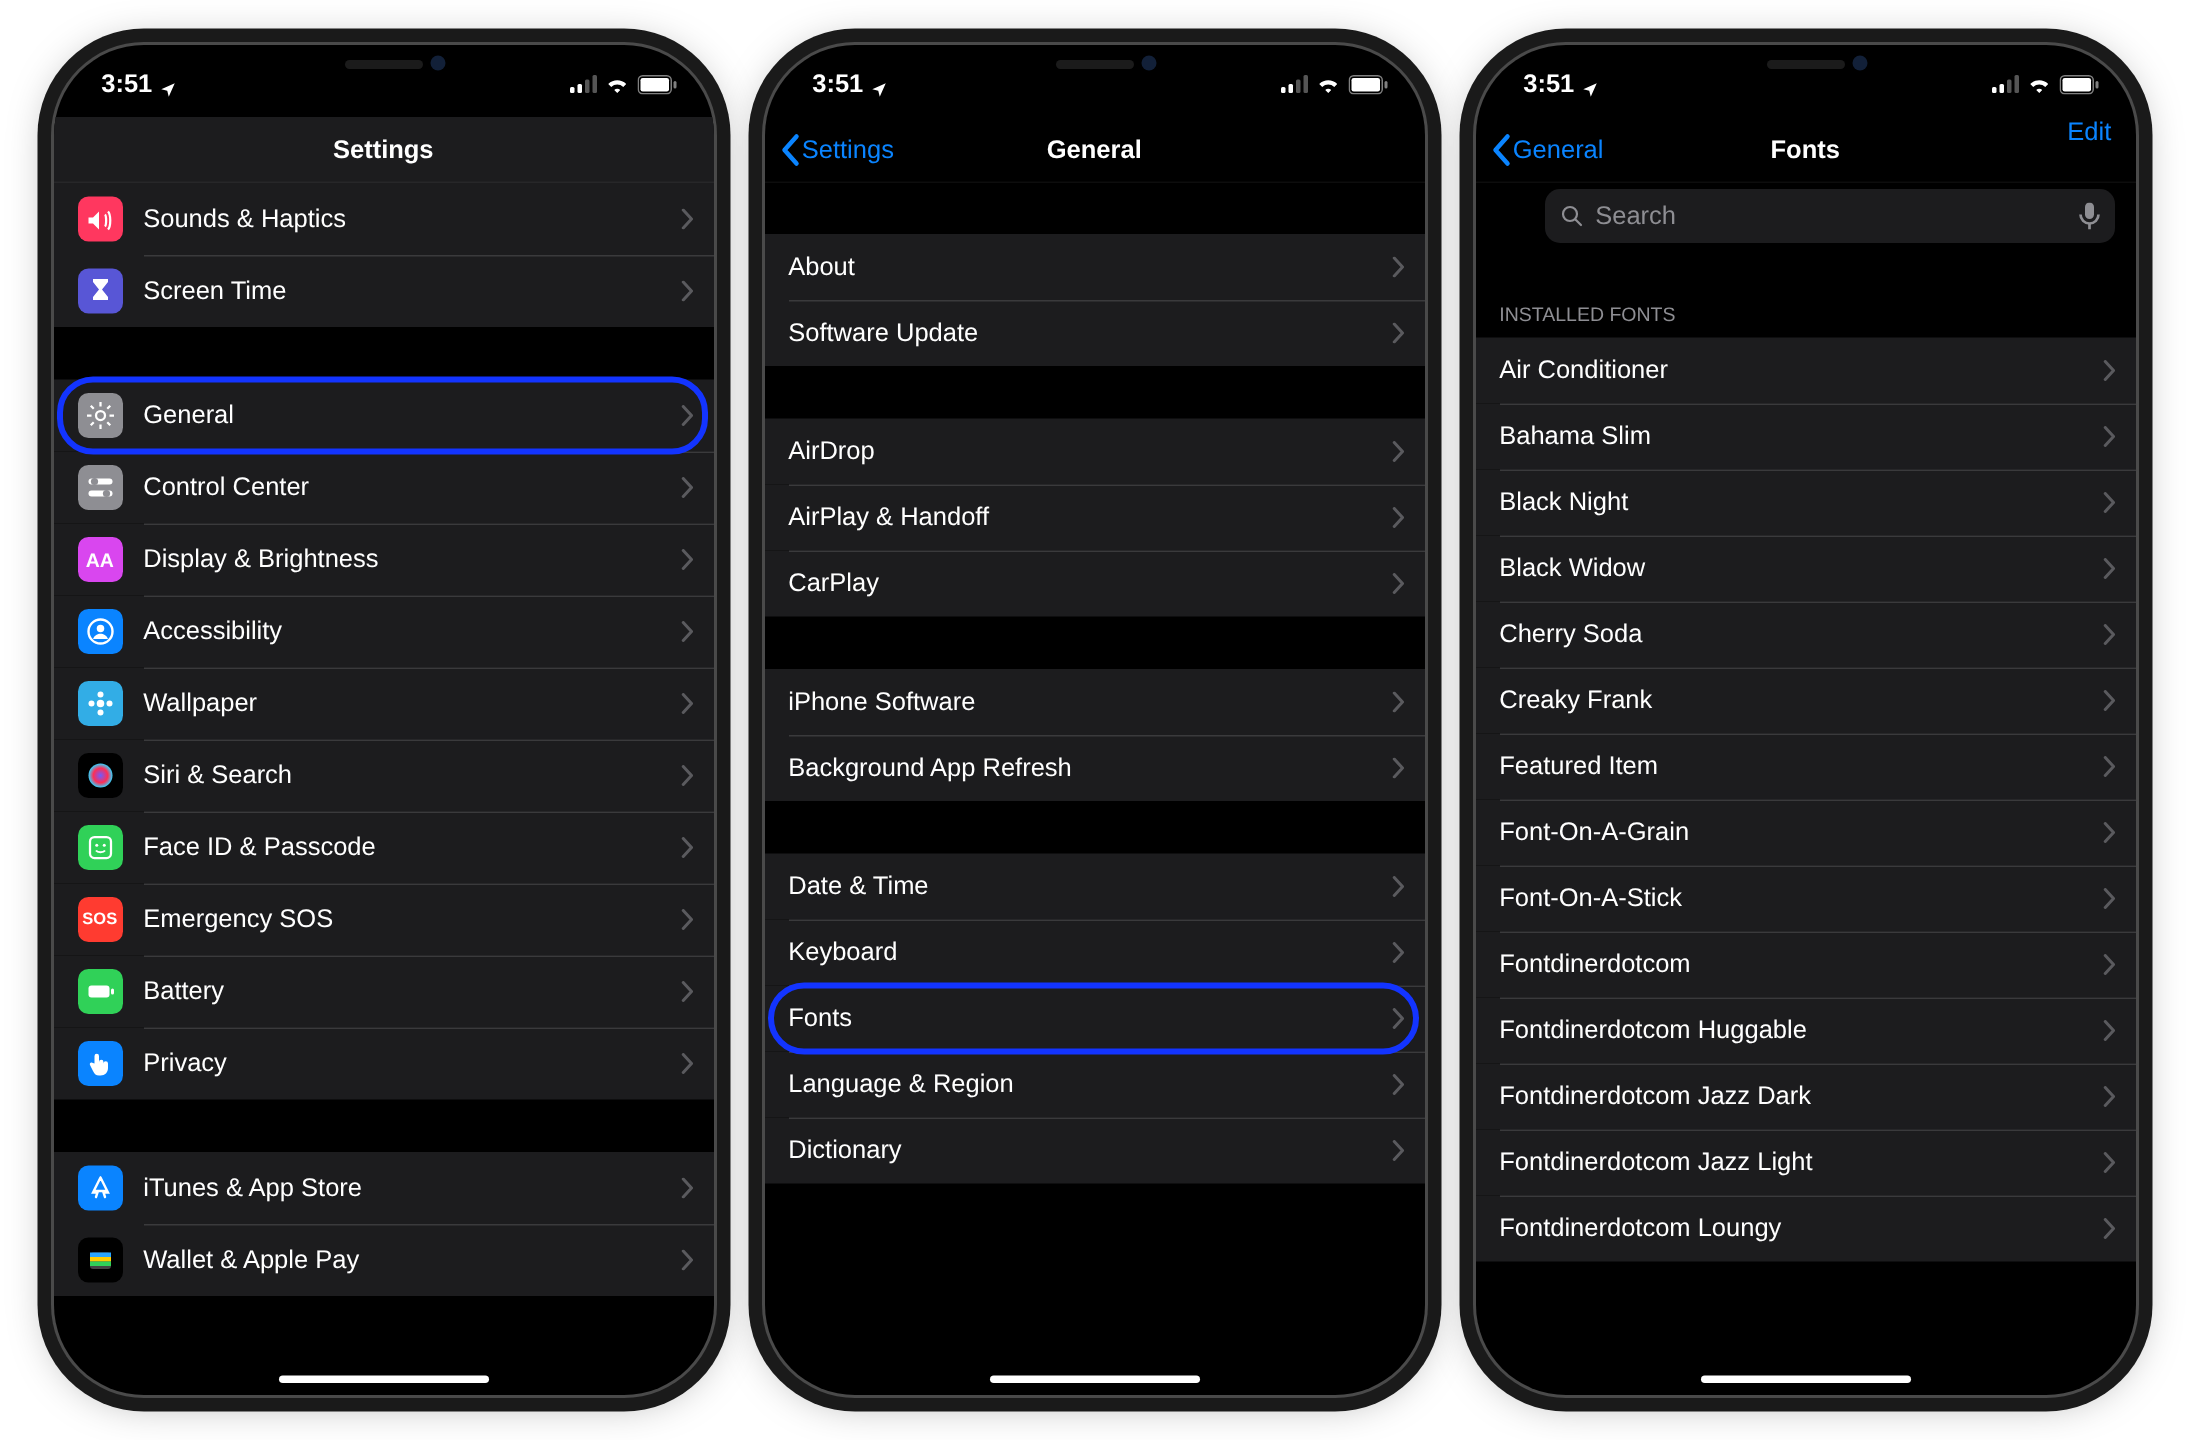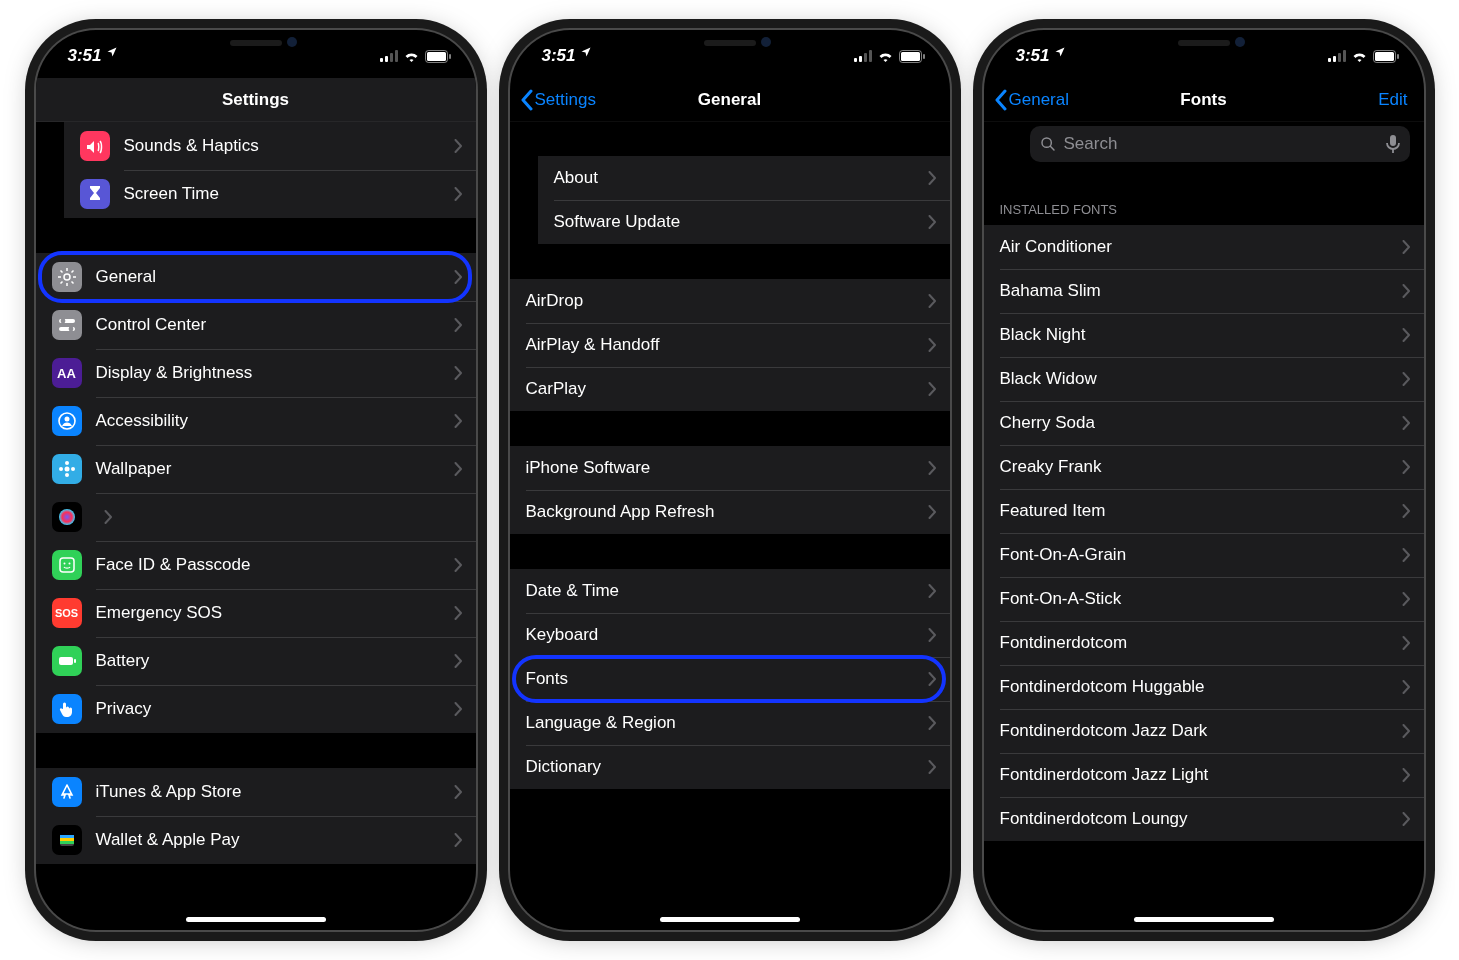--- a/index.html
+++ b/index.html
@@ -47,53 +47,53 @@
     display:flex;
     justify-content:space-between;
     align-items:center;
     padding: 4px 24px 0 32px;
     color:#fff;
     font-size:17px;
     font-weight:600;
     position:relative;
     z-index:15;
   }
-  .status-left { display:flex; align-items:flex-start; gap:4px;font-style:italic; }
+  .status-left { display:flex; align-items:flex-end; gap:4px; }
   .status-right { display:flex; align-items:center; gap:5px; }
   .nav-bar {
     height: 44px;
     display:flex;
     align-items:center;
     justify-content:center;
     position:relative;
     padding:0 12px;
     border-bottom:0.5px solid rgba(255,255,255,0.05);
   }
   .nav-bar.large-bg { background:#1c1c1e; }
   .nav-title { color:#fff; font-size:17px; font-weight:600; }
   .nav-back {
     position:absolute; left:10px; top:0; bottom:0;
     display:flex; align-items:center;
     color:#0a84ff; font-size:17px;
   }
   .nav-back svg { margin-right:2px; }
   .nav-action {
     position:absolute; right:16px; top:0; bottom:0;
-    display:flex; align-items:center;
+    display:flex; align-items:flex-start;
     color:#0a84ff; font-size:17px;
   }
   .content {
     position:absolute;
     top:0; left:0; right:0; bottom:0;
     padding-top:92px;
     overflow:hidden;
   }
   .scroll { height:100%; overflow:hidden; }
   .group { margin-top:35px; }
-  .group:first-child { margin-top:0;margin-left:28px; }
+  .group:first-child { margin-top:0; }
   .group.with-header { margin-top:28px; }
   .group-header {
     color:#8e8e93; font-size:13px; font-weight:400;
     padding:0 16px 8px 16px;
     text-transform:uppercase;
   }
   .cell {
     background:#1c1c1e;
     min-height:44px;
     display:flex;
@@ -252,21 +252,21 @@
                 <rect x="3" y="13" width="16" height="4" rx="2" fill="#fff"></rect>
                 <circle cx="15" cy="15" r="2.4" fill="#8e8e93"></circle>
               </svg>
             </span>
     <span class="label">Control Center</span>
             <svg class="chevron" width="8" height="14" viewBox="0 0 8 14" fill="none">
               <path d="M1.5 1L7 7l-5.5 6" stroke="currentColor" stroke-width="2" stroke-linecap="round" stroke-linejoin="round"></path>
             </svg>
           </div>
           <div class="cell iconed">
-    <span class="app-icon" style="background:#4c1d95">
+    <span class="app-icon" style="background:#d946ef">
               <span style="font-size:13px;font-weight:700;color:#fff">AA</span>
             </span>
     <span class="label">Display &amp; Brightness</span>
             <svg class="chevron" width="8" height="14" viewBox="0 0 8 14" fill="none">
               <path d="M1.5 1L7 7l-5.5 6" stroke="currentColor" stroke-width="2" stroke-linecap="round" stroke-linejoin="round"></path>
             </svg>
           </div>
           <div class="cell iconed">
     <span class="app-icon" style="background:#0a84ff">
               <svg width="22" height="22" viewBox="0 0 22 22">
@@ -301,20 +301,21 @@
                 <circle cx="11" cy="11" r="8" fill="url(#sg)"></circle>
                 <defs>
                   <radialGradient id="sg">
                     <stop offset="0" stop-color="#6e5bff"></stop>
                     <stop offset=".6" stop-color="#ff2d55"></stop>
                     <stop offset="1" stop-color="#32d4ff"></stop>
                   </radialGradient>
                 </defs>
               </svg>
             </span>
+    <span class="label">Siri &amp; Search</span>
             <svg class="chevron" width="8" height="14" viewBox="0 0 8 14" fill="none">
               <path d="M1.5 1L7 7l-5.5 6" stroke="currentColor" stroke-width="2" stroke-linecap="round" stroke-linejoin="round"></path>
             </svg>
           </div>
           <div class="cell iconed">
     <span class="app-icon" style="background:#30d158">
               <svg width="22" height="22" viewBox="0 0 22 22">
                 <rect x="4" y="4" width="14" height="14" rx="3" fill="none" stroke="#fff" stroke-width="1.5"></rect>
                 <circle cx="8.5" cy="9.5" r="1" fill="#fff"></circle>
                 <circle cx="13.5" cy="9.5" r="1" fill="#fff"></circle>

